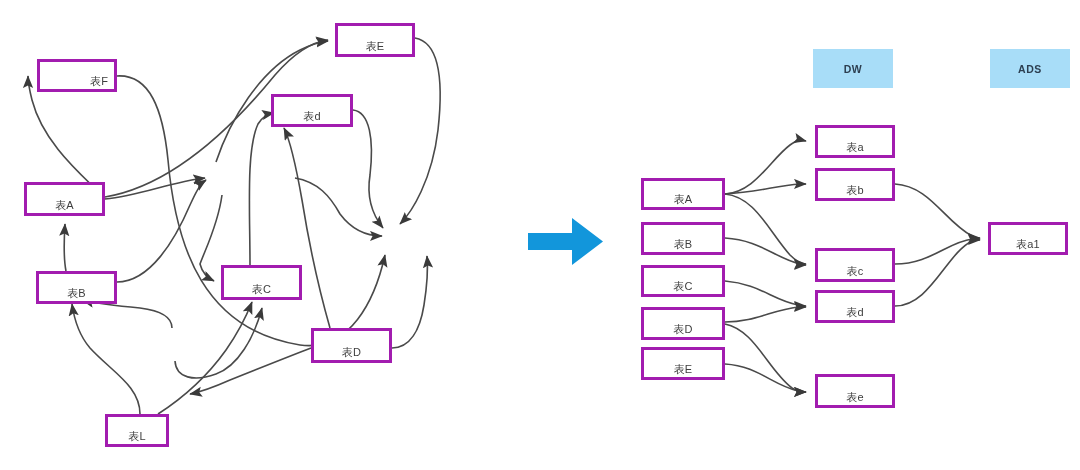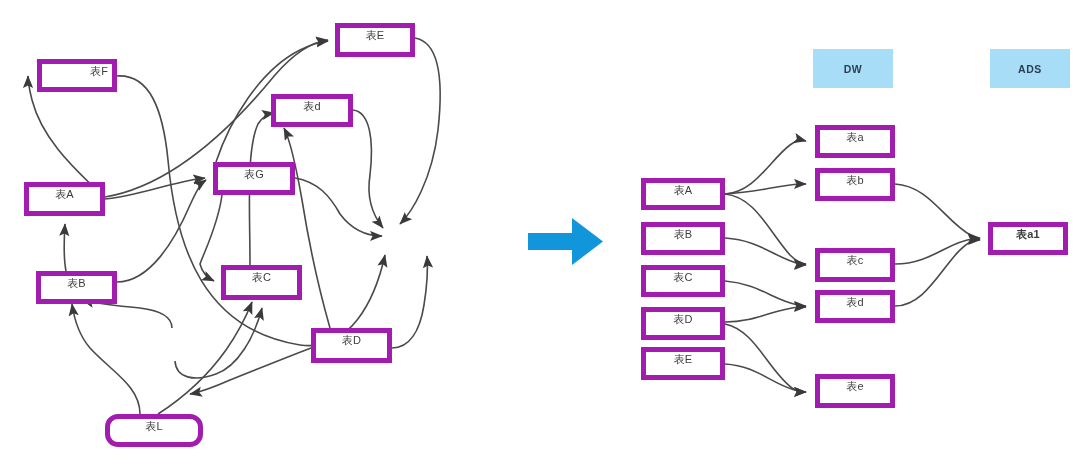--- a/index.html
+++ b/index.html
@@ -18,24 +18,24 @@
   .svg-layer {
     position: absolute;
     left: 0;
     top: 0;
     width: 1080px;
     height: 470px;
   }
   .node-box {
     position: absolute;
     box-sizing: border-box;
-    border: 5px solid #a21caf;
+    border: 3px solid #a21caf;
     background: #ffffff;
     display: flex;
-    align-items: flex-start;
+    align-items: flex-end;
     justify-content: center;
     font-size: 11px;
     color: #3d3d3d;
     letter-spacing: 0.2px;
     white-space: nowrap;
   }
   .layer-chip {
     position: absolute;
     box-sizing: border-box;
     background: #a8ddf8;
@@ -116,36 +116,33 @@
 
   <div class="node-box" style="left:37px;  top:59px;  width:80px; height:33px;padding-left:44px;">
       <span>表F</span>
     </div>
   <div class="node-box" style="left:335px; top:23px;  width:80px; height:34px;">
       <span>表E</span>
     </div>
   <div class="node-box" style="left:271px; top:94px;  width:82px; height:33px;">
       <span>表d</span>
     </div>
-  <div class="node-box" style="left:213px; top:162px; width:82px; height:33px;">
-      <span>表G</span>
-    </div>
   <div class="node-box" style="left:24px;  top:182px; width:81px; height:34px;">
       <span>表A</span>
     </div>
   <div class="node-box" style="left:221px; top:265px; width:81px; height:35px;">
       <span>表C</span>
     </div>
   <div class="node-box" style="left:36px;  top:271px; width:81px; height:33px;">
       <span>表B</span>
     </div>
   <div class="node-box" style="left:311px; top:328px; width:81px; height:35px;">
       <span>表D</span>
     </div>
-  <div class="node-box" style="left:105px; top:414px; width:98px; height:33px;border-radius:13px;">
+  <div class="node-box" style="left:105px; top:414px; width:64px; height:33px;">
       <span>表L</span>
     </div>
 
   <svg class="big-arrow" style="left:528px; top:218px;" width="75" height="47" viewBox="0 0 75 47">
     <path d="M0,15 L44,15 L44,0 L75,23.5 L44,47 L44,32 L0,32 Z" fill="#1296db"></path>
   </svg>
 
   <svg class="svg-layer" viewBox="0 0 1080 470">
     <g fill="none" stroke="#4a4a4a" stroke-width="1.6" marker-end="url(#ah)">
 
@@ -201,18 +198,18 @@
   <div class="node-box" style="left:815px; top:248px; width:80px; height:34px;">
       <span>表c</span>
     </div>
   <div class="node-box" style="left:815px; top:290px; width:80px; height:33px;">
       <span>表d</span>
     </div>
   <div class="node-box" style="left:815px; top:374px; width:80px; height:34px;">
       <span>表e</span>
     </div>
 
-  <div class="node-box" style="left:988px; top:222px; width:80px; height:33px;font-weight:bold;">
+  <div class="node-box" style="left:988px; top:222px; width:80px; height:33px;">
       <span>表a1</span>
     </div>
 
 
 </div>
 
 </body></html>

